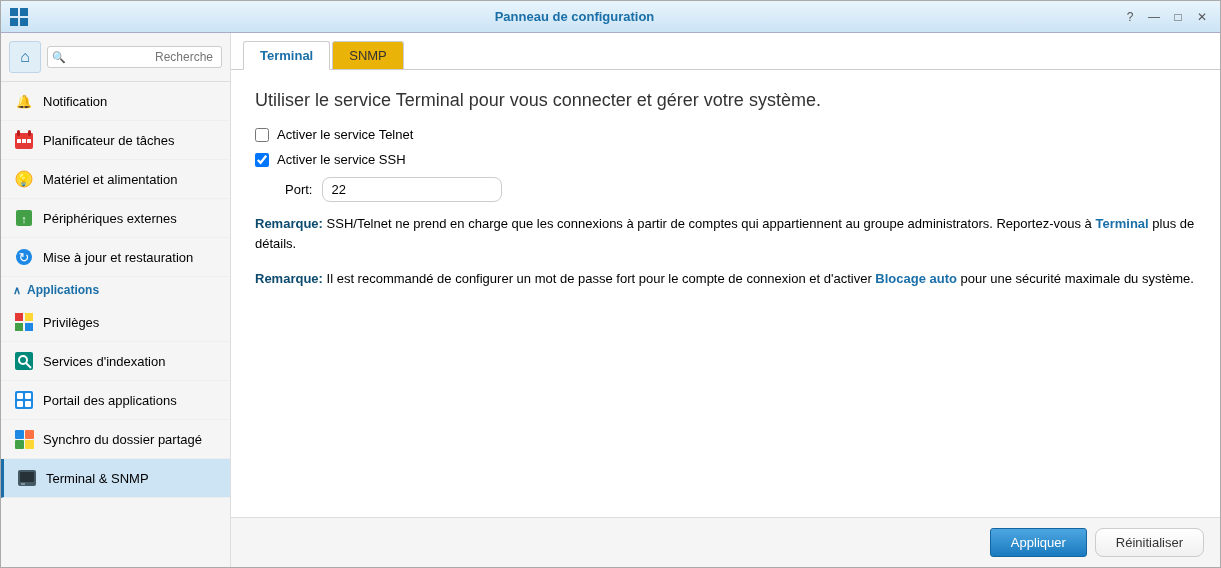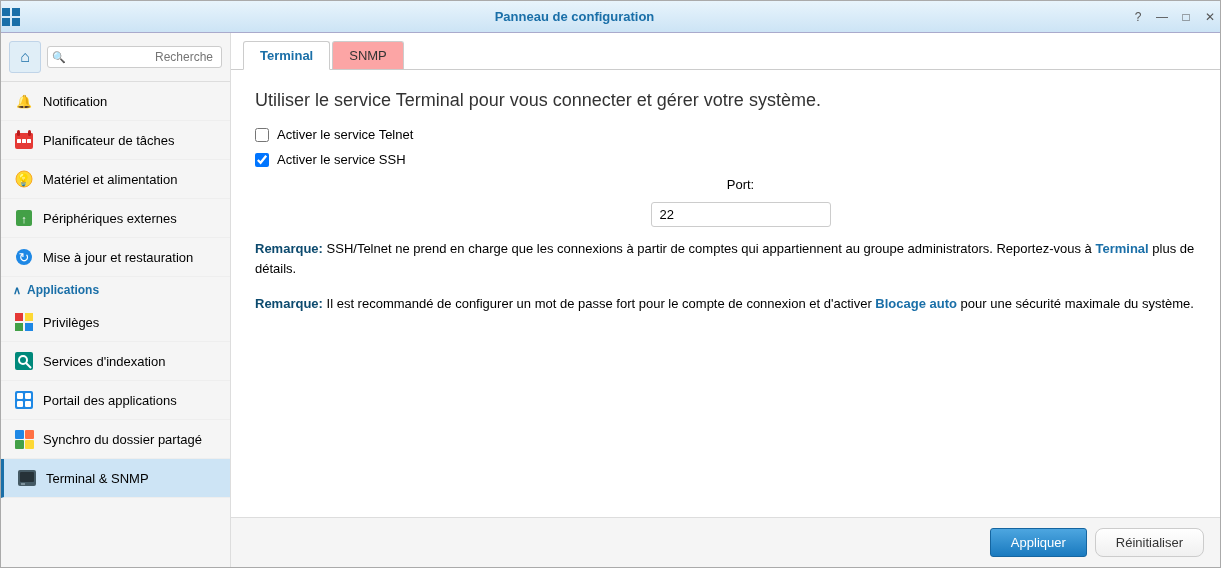--- a/index.html
+++ b/index.html
@@ -15,21 +15,21 @@
       box-shadow: 0 2px 8px rgba(0,0,0,0.3);
     }
 
     
     .title-bar {
       background: linear-gradient(to bottom, #e8f4fc, #cce4f5);
       height: 32px;
       display: flex;
       align-items: center;
       justify-content: space-between;
-      padding: 0 0;
+      padding: 0 8px;
       border-bottom: 1px solid #aac;
       flex-shrink: 0;
     }
     .title-bar-left {
       display: flex;
       align-items: center;
       gap: 6px;
     }
     .title-bar-icon {
       width: 20px;
@@ -176,21 +176,21 @@
       border-bottom: 1px solid #ccc;
       background: #fff;
       flex-shrink: 0;
     }
     .tab {
       padding: 6px 16px;
       border: 1px solid #ccc;
       border-bottom: none;
       cursor: pointer;
       border-radius: 3px 3px 0 0;
-      background: #fca5a5;
+      background: #eab308;
       font-size: 13px;
       color: #333;
       margin-right: 2px;
     }
     .tab.active {
       background: #fff;
       border-bottom: 1px solid #fff;
       color: #1a6fa8;
       font-weight: bold;
       margin-bottom: -1px;
@@ -222,26 +222,25 @@
       width: 14px;
       height: 14px;
     }
 
     .port-row {
       display: flex;
       align-items: center;
       gap: 10px;
       margin-left: 30px;
       margin-bottom: 12px;
-      flex-direction: column;
     }
     .port-input {
       width: 180px;
       border: 1px solid #ccc;
-      border-radius: 3px;
+      border-radius: 8px;
       padding: 4px 8px;
       font-size: 13px;
     }
 
     .advanced-btn {
       margin-left: 30px;
       margin-bottom: 20px;
       padding: 5px 14px;
       border: 1px solid #ccc;
       border-radius: 3px;

